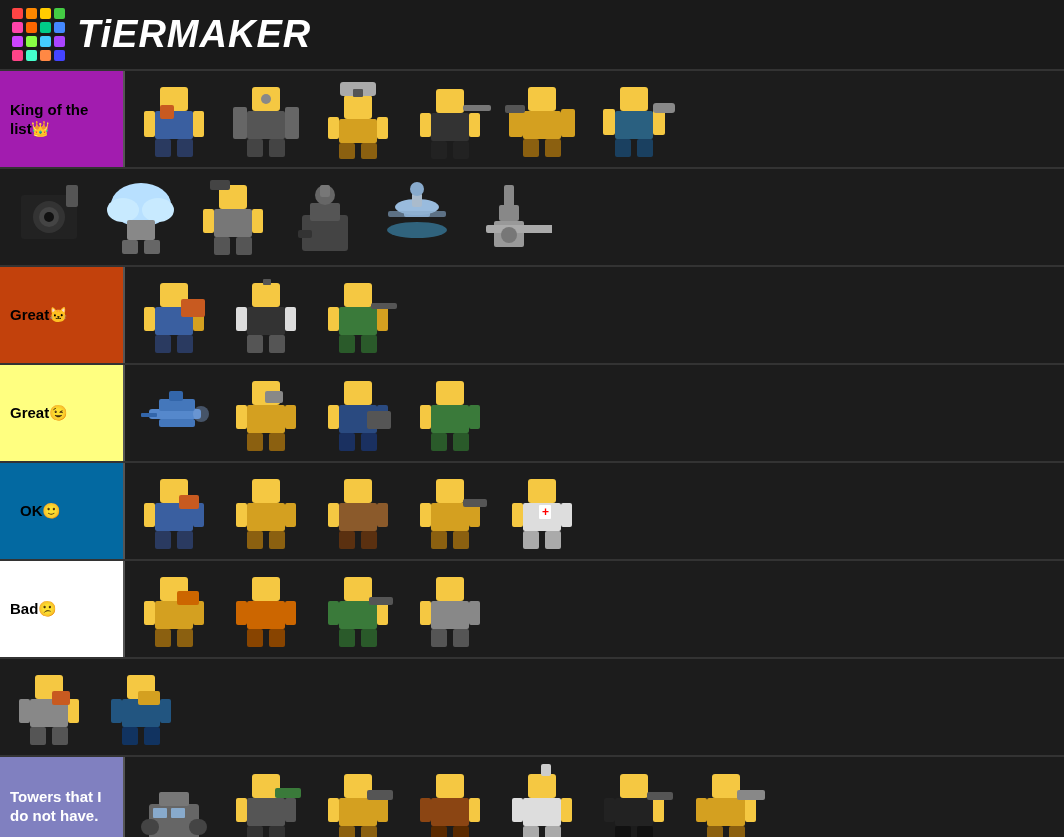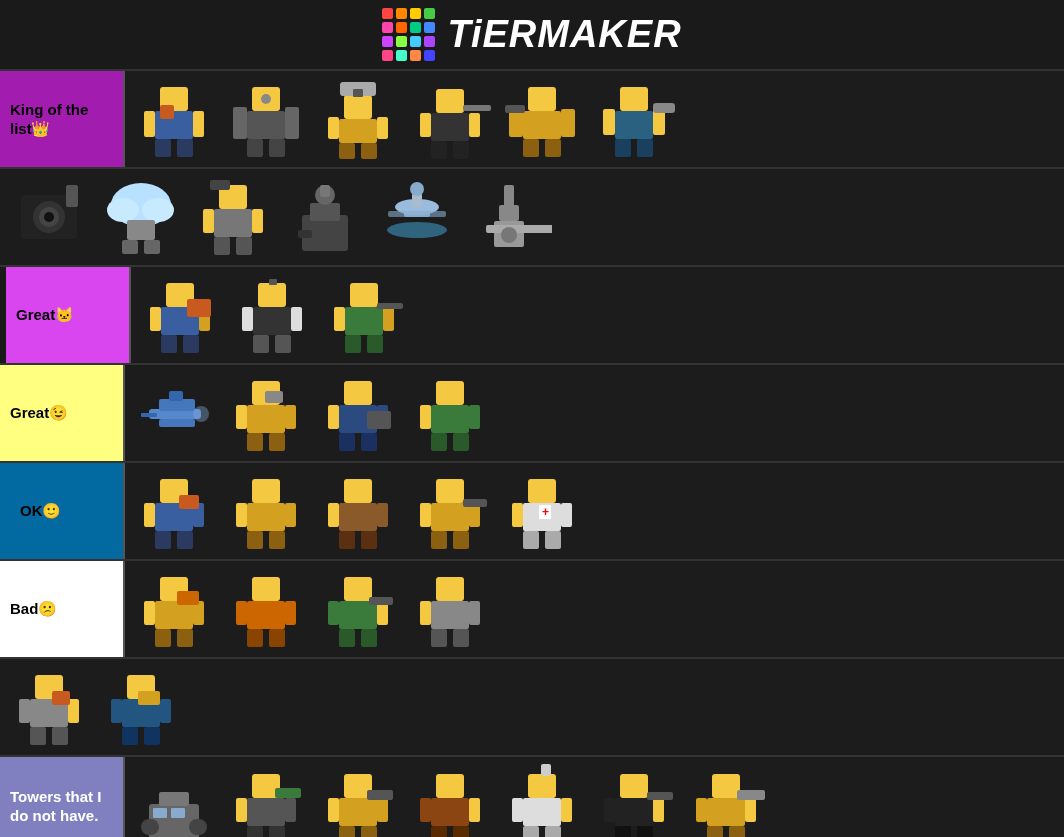--- a/index.html
+++ b/index.html
@@ -46,38 +46,38 @@
       display: flex;
       align-items: center;
       justify-content: center;
       overflow: hidden;
       border-radius: 2px;
     }
 
     
     .row-king { background-color: #a21caf; }
     .row-amazing { background-color: #ffb27f; }
-    .row-great { background-color: #d946ef; margin-left: 6px; }
+    .row-great { background-color: #c2410c; }
     .row-good { background-color: #ffff80; }
     .row-ok { background-color: #0369a1; padding-left: 20px; }
     .row-bad { background-color: #ffffff; }
     .row-trashcan { background-color: #7fd4ff; }
     .row-nothave { background-color: #8080c0; }
 
     .tier-content-area {
       background: #1c1c1c;
     }
 
     
     .logo-wrapper {
       background: #1a1a1a;
       display: flex;
-      justify-content: center;
+      justify-content: flex-start;
       align-items: center;
-      padding: 8px 36px;
+      padding: 8px 12px;
       border-bottom: 2px solid #333;
       min-height: 70px;
     }
 
     .tiermaker-logo {
       display: flex;
       align-items: center;
       gap: 12px;
     }
 

